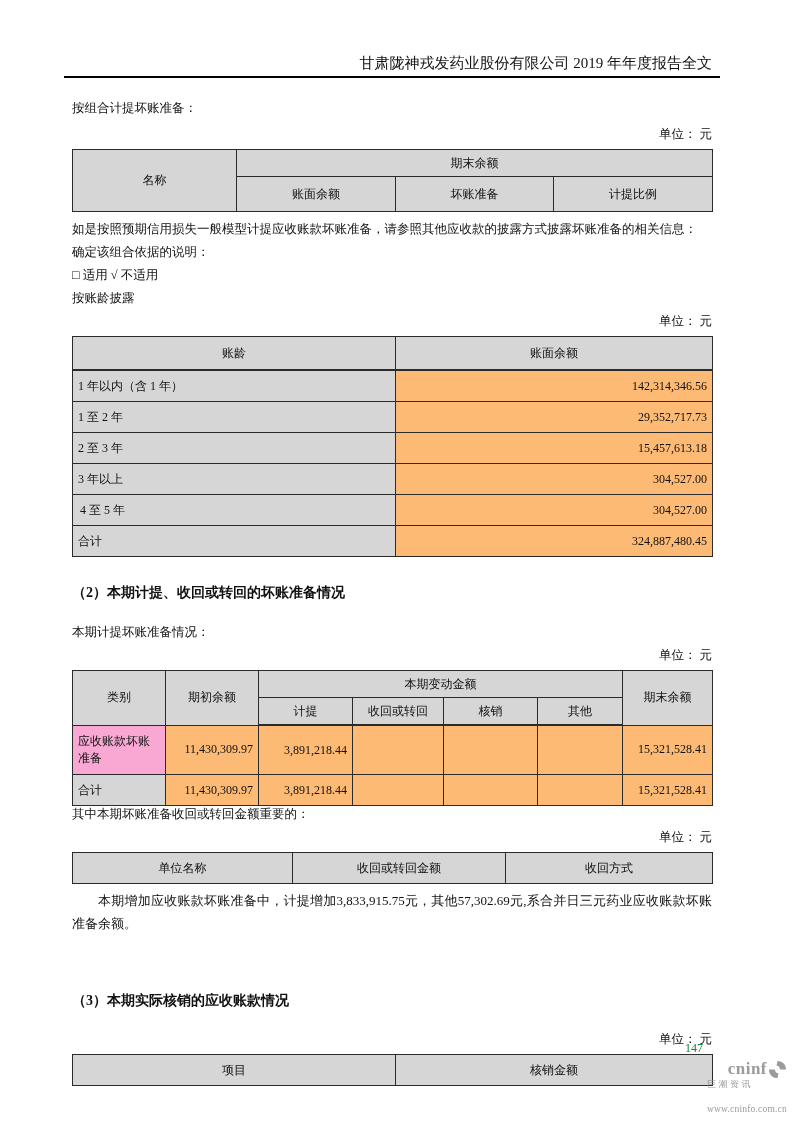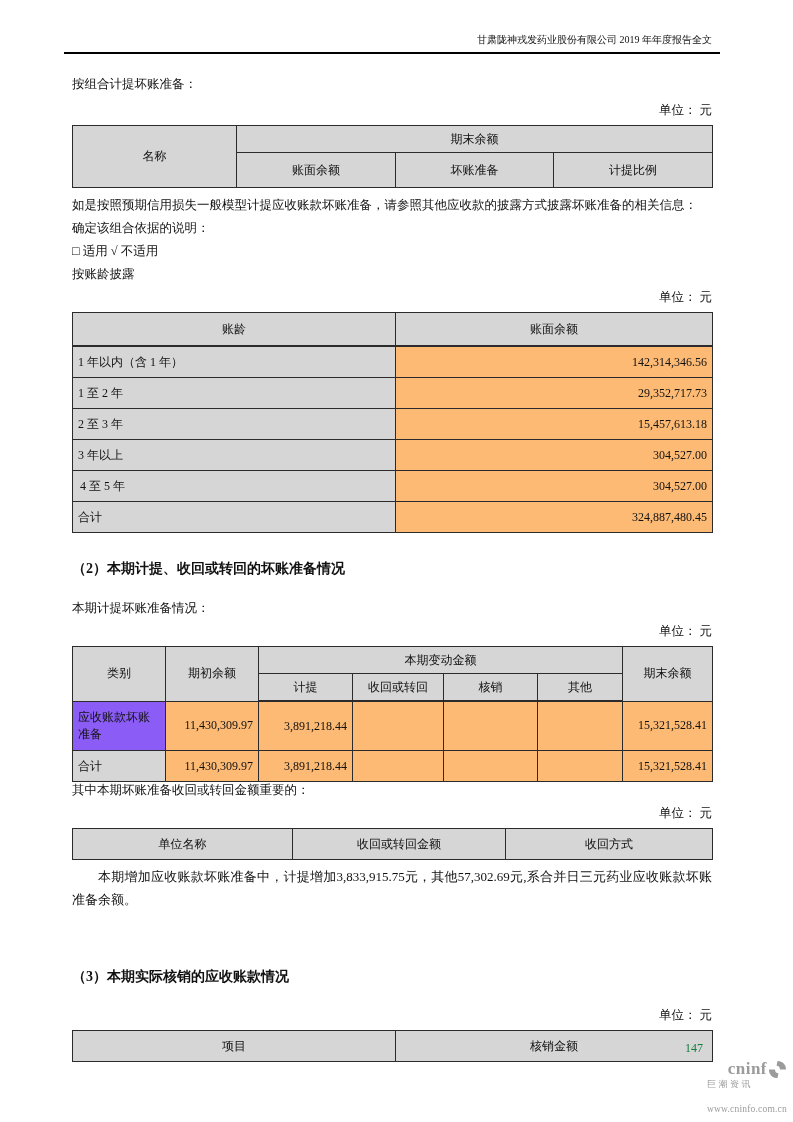--- a/index.html
+++ b/index.html
@@ -14,23 +14,23 @@
     width:793px;height:1122px;
     background:#ffffff;
     color:var(--text);
     font-family:"Liberation Serif","DejaVu Serif",serif;
     overflow:hidden;
   }
   .content{
     position:absolute;left:72px;top:0;width:640px;
   }
   .doc-header{
-    padding-top:32px;
+    padding-top:56px;
     text-align:right;
-    font-size:10px;
+    font-size:15px;
     line-height:15px;
   }
   .header-rule{
     border:none;
     border-bottom:2.2px solid #000;
     margin:5px -8px 0 -8px;
   }
   p{margin:0;}
   .body-line{font-size:12.5px;line-height:16px;margin-top:22px;}
   .unit-line{font-size:12.5px;line-height:15px;text-align:right;margin-top:11px;}
@@ -51,21 +51,21 @@
     line-height:17px;
     overflow:hidden;
   }
   .hdr{
     background:var(--header-bg);
     text-align:center;
   }
   .hdr-sep{border-bottom-width:2px;}
   td.lbl{background:var(--header-bg);text-align:left;}
   td.val{background:#fdba74;text-align:right;padding-right:5px;}
-  td.val-left{background:#8b5cf6;text-align:left;}
+  td.val-left{background:#f9a8d4;text-align:left;}
   td.indent{padding-left:7px;}
 
   .t1 td{height:22px;}
   .t1 .r2 td{height:30px;}
 
   .notes{margin-top:9px;}
   .notes p{font-size:12.5px;line-height:16px;margin-bottom:7px;}
 
   .aging td{height:26px;}
   .aging .hdr{height:28px;}

